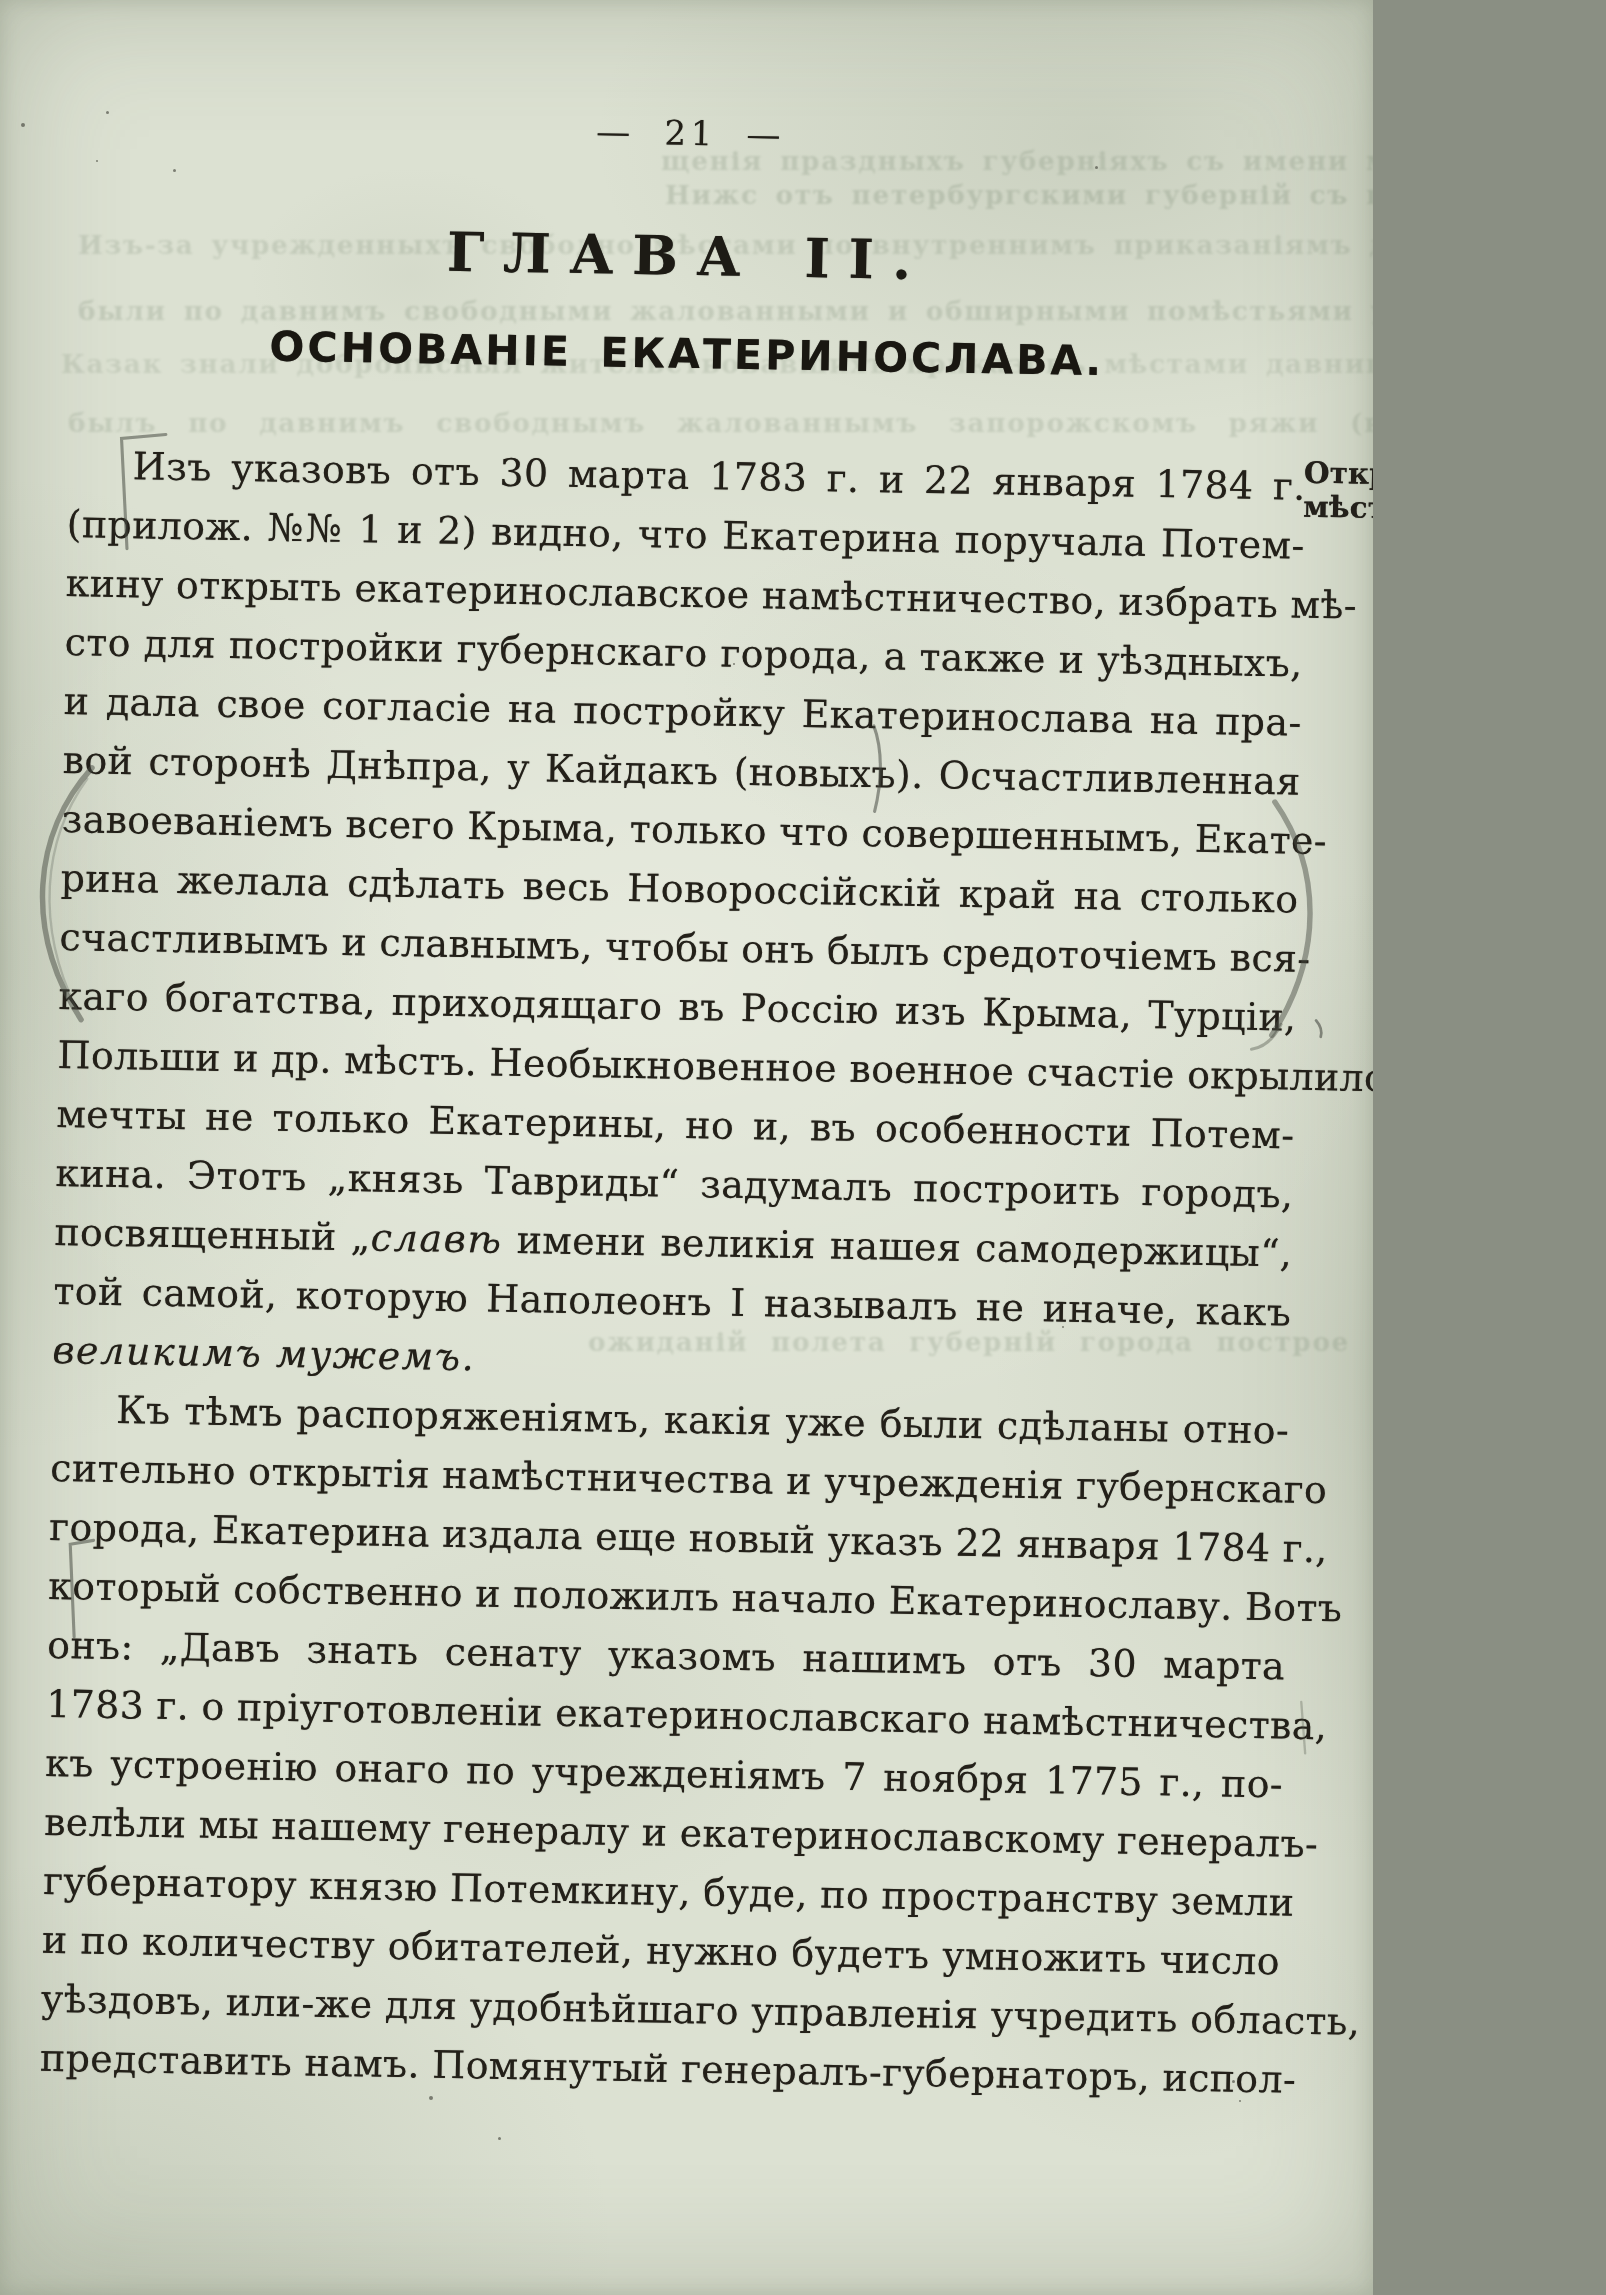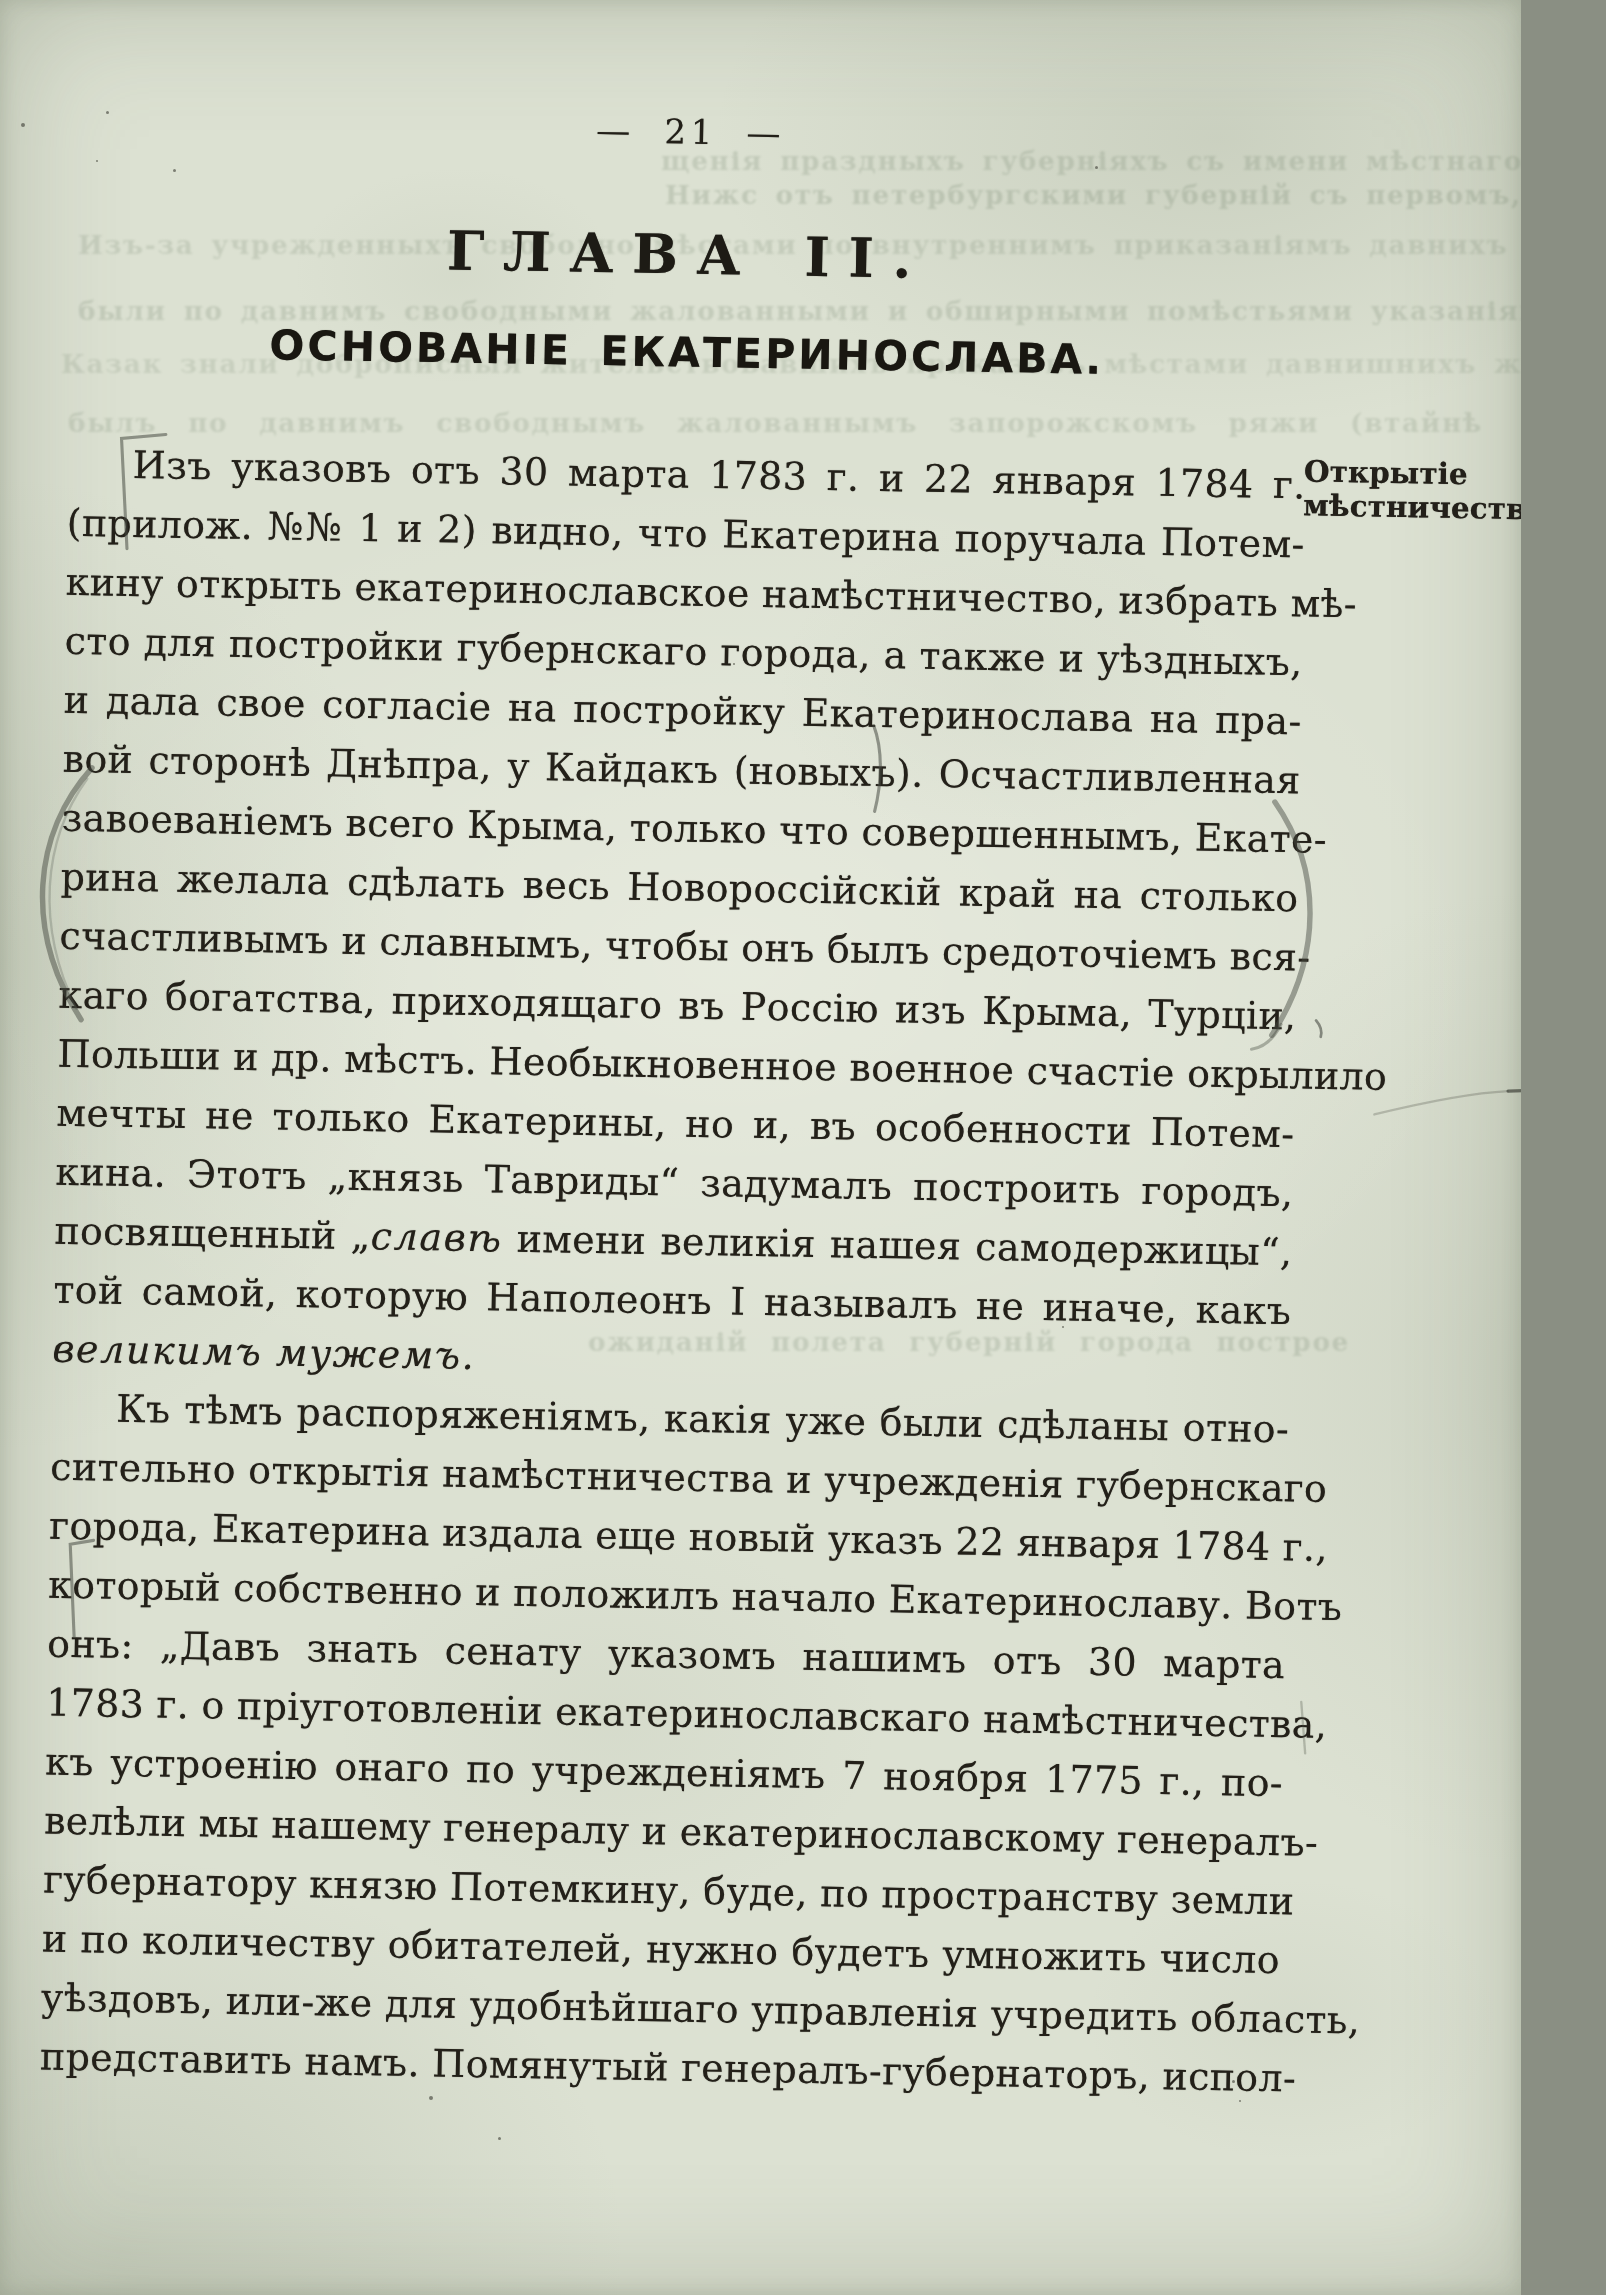--- a/index.html
+++ b/index.html
@@ -1,18 +1,18 @@
 <!DOCTYPE html>
 <html style="font-size:12.4px"><head>
 <meta charset="utf-8">
 <style>
   html,body{margin:0;padding:0;background:#8a8f83;}
   .page{
     position:relative;
-    width:1521px;height:2295px;
+    width:1373px;height:2295px;
     overflow:hidden;
     font-family:"DejaVu Serif",serif;
     background:
       radial-gradient(1088px 700px at 48% 42%, rgba(255,255,248,0.30), transparent 70%),
       radial-gradient(700px 404px at 80% 6%, rgba(140,150,128,0.22), transparent 72%),
       radial-gradient(591px 700px at 0% 42%, rgba(140,152,126,0.18), transparent 70%),
       radial-gradient(700px 544px at 8% 98%, rgba(130,142,118,0.22), transparent 72%),
       radial-gradient(544px 700px at 100% 60%, rgba(140,150,128,0.16), transparent 70%),
       #dce1d2;
     box-shadow: inset 0 0 124px rgba(88,98,76,0.30), inset 0 0 20px rgba(88,98,76,0.22);

